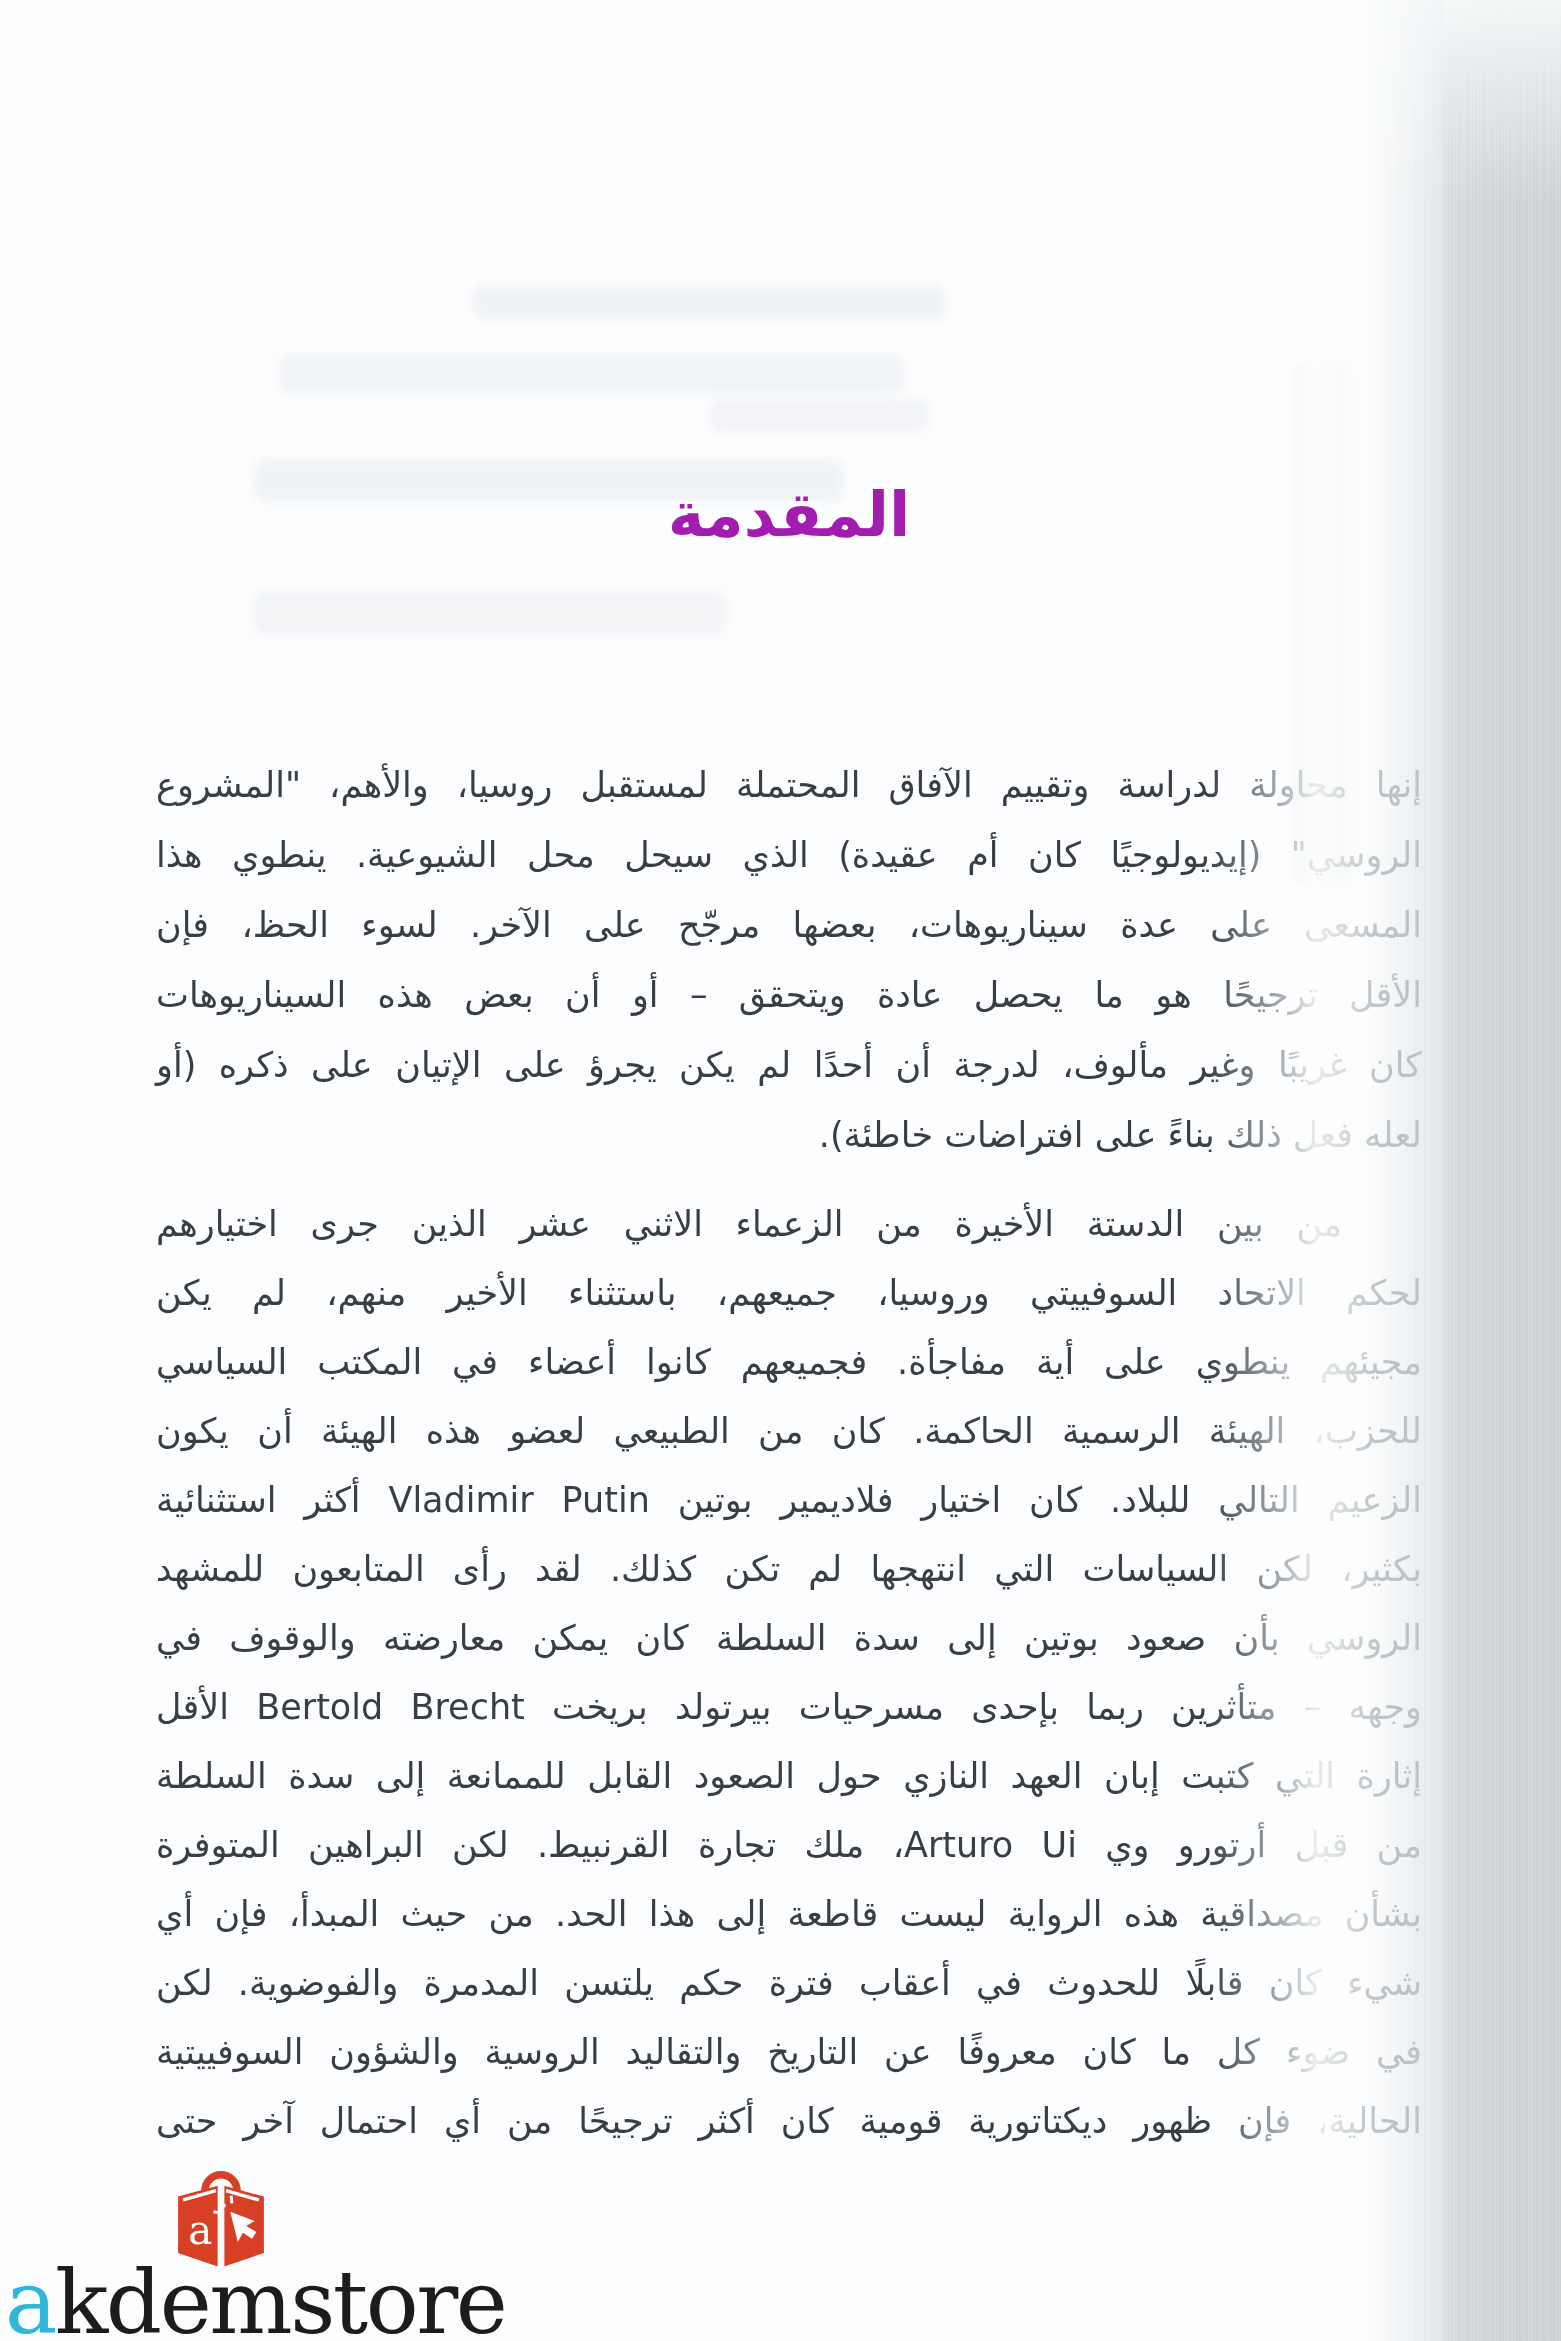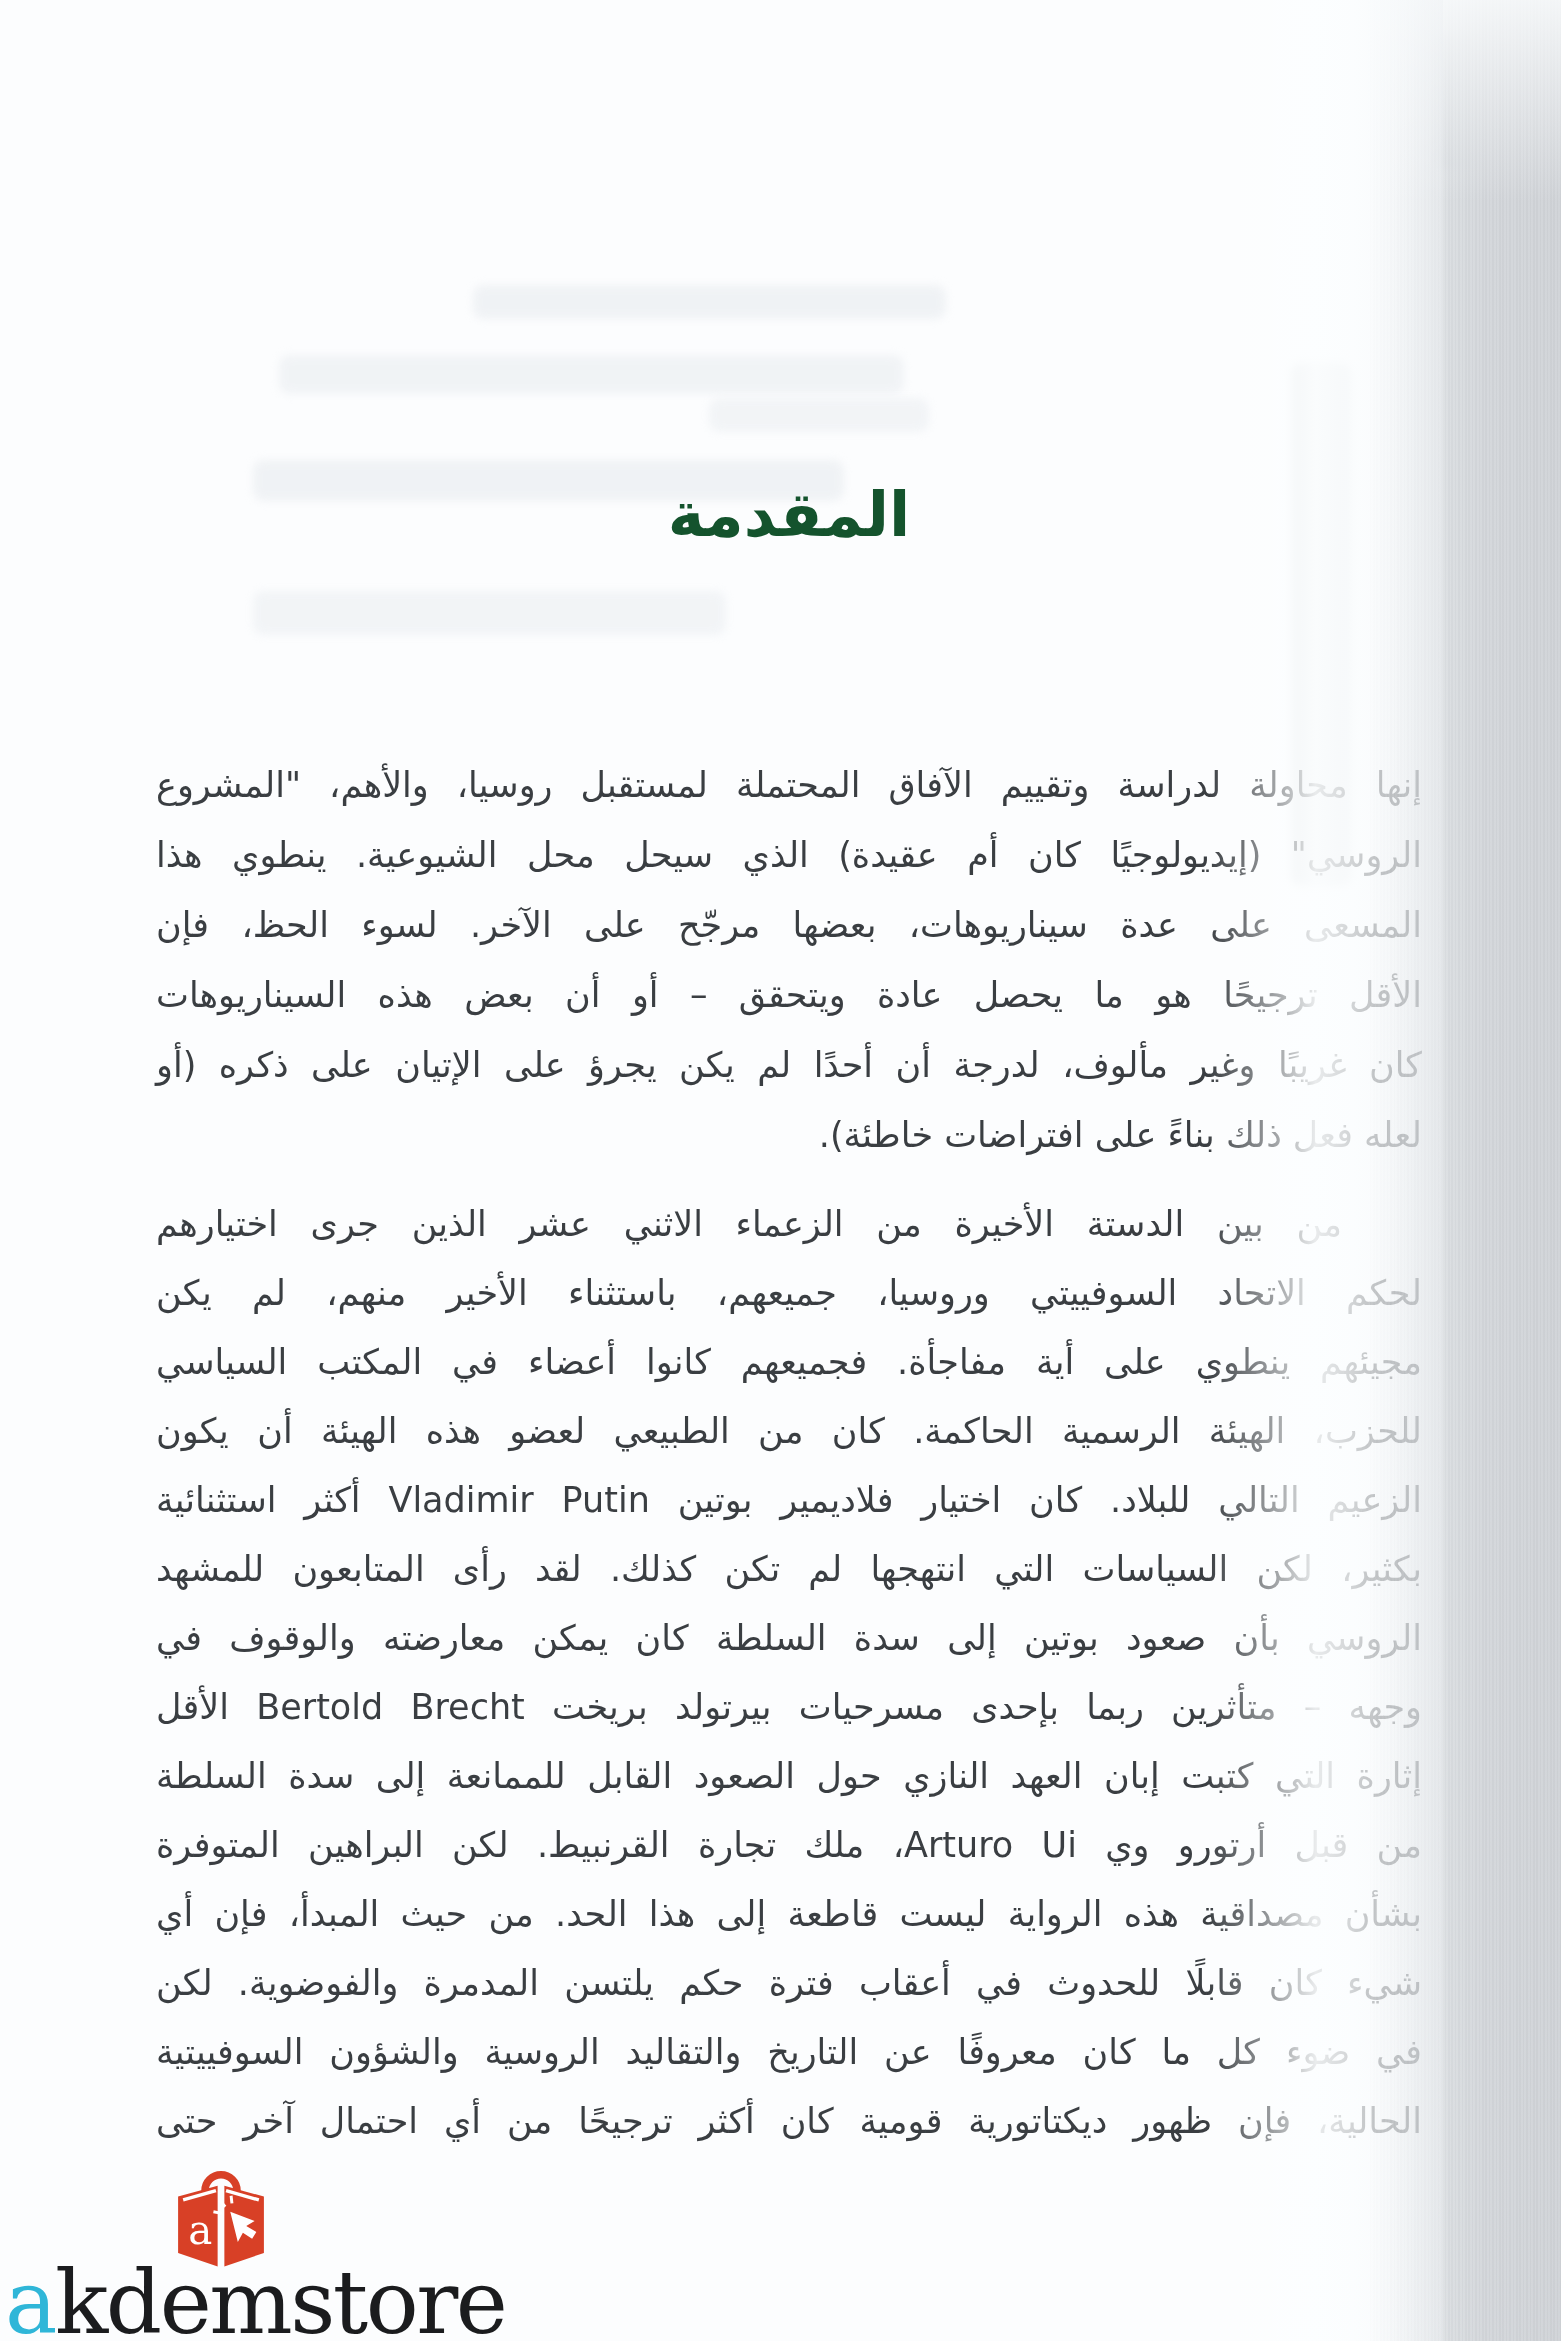--- a/index.html
+++ b/index.html
@@ -48,21 +48,21 @@
   .g2{left:279px;top:355px;width:625px;height:39px;opacity:.5;}
   .g3{left:709px;top:398px;width:220px;height:34px;opacity:.45;}
   .g4{left:253px;top:460px;width:591px;height:41px;opacity:.55;}
   .g5{left:253px;top:591px;width:473px;height:44px;opacity:.45;}
   .g6{left:1292px;top:363px;width:59px;height:523px;opacity:.55;background:#d6dadd;}
   .g7{left:1435px;top:34px;width:110px;height:135px;opacity:.35;background:#c9cdd1;}
   
   .doc-title{
     position:absolute;left:156px;top:478px;width:1266px;
     text-align:center;
-    font-size:62px;font-weight:bold;color:#14532d;
+    font-size:62px;font-weight:bold;color:#a21caf;
     direction:rtl;z-index:2;
   }
   .para{position:absolute;left:156px;width:1266px;z-index:2;}
   .para-1{top:750px;}
   .para-2{top:1190px;}
   .line{
     height:70px;line-height:70px;
     font-size:35px;color:#3a3e42;
     direction:rtl;
     text-align:justify;text-align-last:justify;

